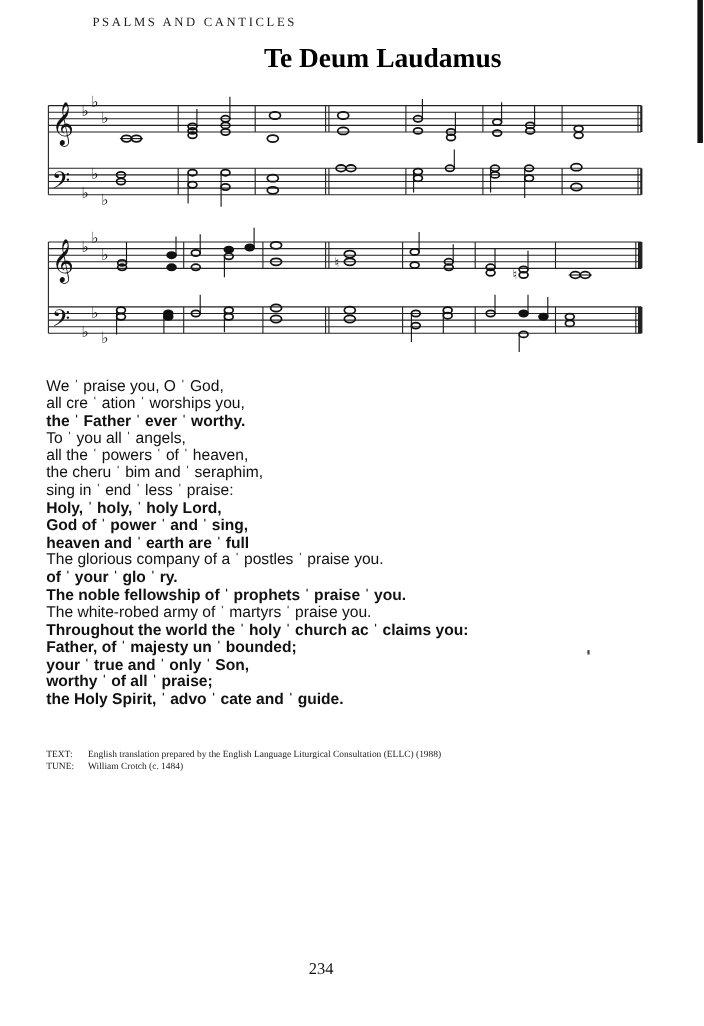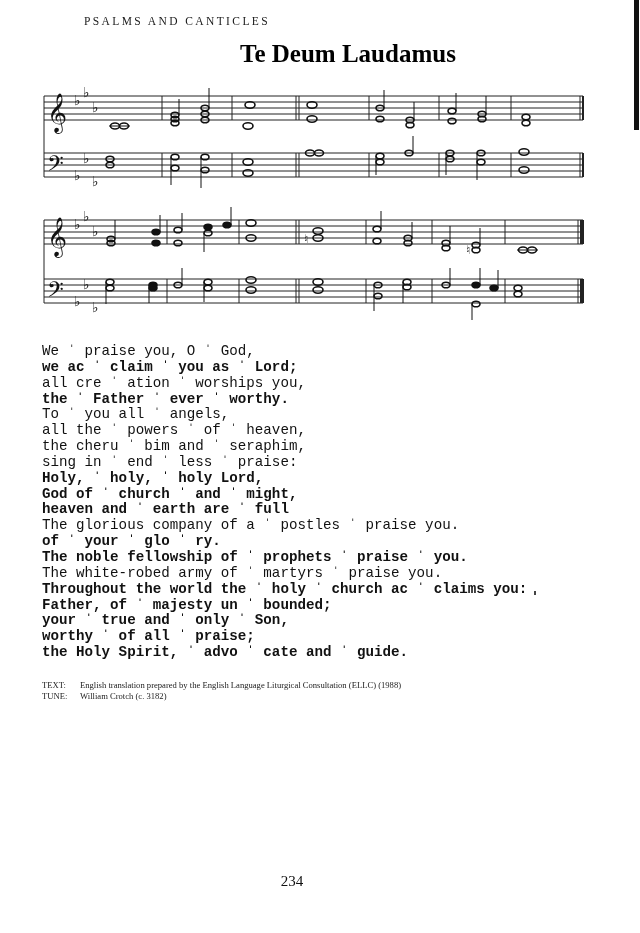--- a/index.html
+++ b/index.html
@@ -16,21 +16,21 @@
   .title {
     position: absolute; left: 0; width: 640px; top: 40px; text-align: center;
     font-family: "Liberation Serif", serif; font-weight: bold; font-size: 25px; color: #000; margin-left: 28px;
   }
   .edge-mark {
     position: absolute; left: 634px; top: 0; width: 5px; height: 130px; background: #111;
   }
   .score { position: absolute; left: 0; top: 0; width: 640px; height: 330px; }
   .verses {
     position: absolute; left: 42px; top: 344px;
-    font-family: Liberation Mono, monospace; font-size: 14.2px; line-height: 15.85px;
+    font-family: Liberation Sans, sans-serif; font-size: 14.2px; line-height: 15.85px;
   }
   .line { white-space: pre; display: block; }
   .line.bold { font-weight: bold; }
   .credits {
     position: absolute; left: 42px; top: 680px;
     font-family: "Liberation Serif", serif; font-size: 8.6px; line-height: 11px; color: #222;
   }
   .credit-label { display: inline-block; width: 38px; }
   .page-number {
     position: absolute; left: 0; width: 584px; top: 873px; text-align: center;
@@ -270,45 +270,44 @@
       <ellipse cx="518" cy="294" rx="4" ry="2.8"></ellipse>
   </g>
   <g fill="#111" font-family="DejaVu Sans, sans-serif" font-size="12">
     <text x="304" y="243">♮</text>
     <text x="466" y="254">♮</text>
   </g>
 </svg>
 
 <div class="verses">
   <span class="line">We ˈ praise you, O ˈ God,</span>
-  <span class="line bold">we ac ˈ claim ˈ you as ˈ Lord;</span>
   <span class="line">all cre ˈ ation ˈ worships you,</span>
   <span class="line bold">the ˈ Father ˈ ever ˈ worthy.</span>
   <span class="line">To ˈ you all ˈ angels,</span>
   <span class="line">all the ˈ powers ˈ of ˈ heaven,</span>
   <span class="line">the cheru ˈ bim and ˈ seraphim,</span>
   <span class="line">sing in ˈ end ˈ less ˈ praise:</span>
   <span class="line bold">Holy, ˈ holy, ˈ holy Lord,</span>
-  <span class="line bold">God of ˈ church ˈ and ˈ might,</span>
+  <span class="line bold">God of ˈ power ˈ and ˈ sing,</span>
   <span class="line bold">heaven and ˈ earth are ˈ full</span>
   <span class="line">The glorious company of a ˈ postles ˈ praise you.</span>
   <span class="line bold">of ˈ your ˈ glo ˈ ry.</span>
   <span class="line bold">The noble fellowship of ˈ prophets ˈ praise ˈ you.</span>
   <span class="line">The white-robed army of ˈ martyrs ˈ praise you.</span>
   <span class="line bold">Throughout the world the ˈ holy ˈ church ac ˈ claims you:</span>
   <span class="line bold">Father, of ˈ majesty un ˈ bounded;</span>
   <span class="line bold">your ˈ true and ˈ only ˈ Son,</span>
   <span class="line bold">worthy ˈ of all ˈ praise;</span>
   <span class="line bold">the Holy Spirit, ˈ advo ˈ cate and ˈ guide.</span>
 </div>
 
 <div class="stray-mark"></div>
 
 <div class="credits">
   <div>
     <span class="credit-label">TEXT:</span><span>English translation prepared by the English Language Liturgical Consultation (ELLC) (1988)</span>
   </div>
   <div>
-    <span class="credit-label">TUNE:</span><span>William Crotch (c. 3182)</span>
+    <span class="credit-label">TUNE:</span><span>William Crotch (c. 1484)</span>
   </div>
 </div>
 
 <div class="page-number">234</div>
 
 </body></html>

